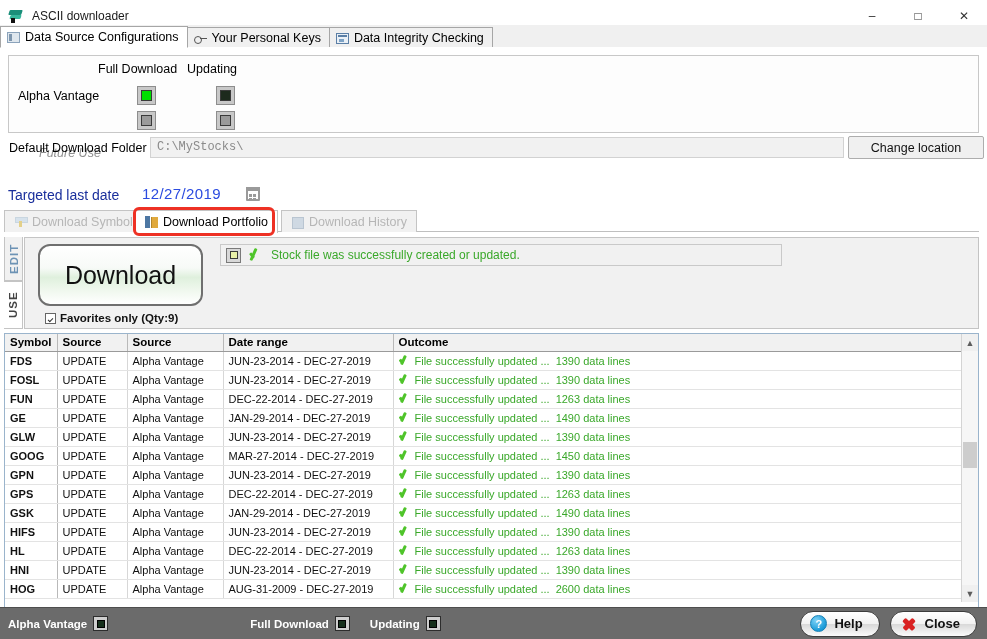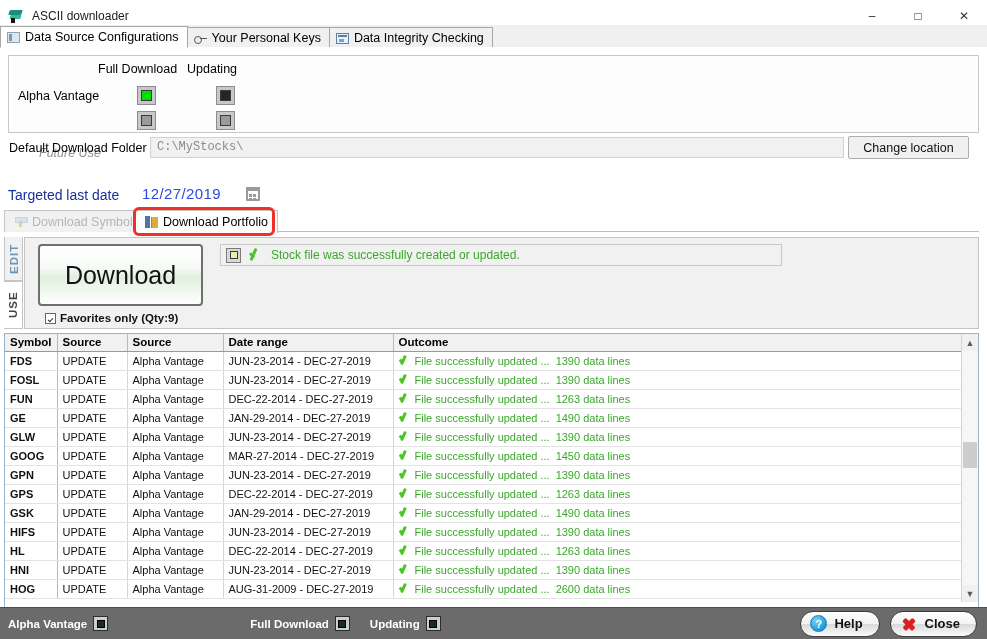--- a/index.html
+++ b/index.html
@@ -79,21 +79,21 @@
 
   
   #folder-label { position:absolute; left:9px; top:94px; font-size:12.5px; color:#000; }
   #folder-field {
     position:absolute; left:150px; top:90px; width:694px; height:21px;
     background:#f1f1f1; border:1px solid #d2d2d2;
     font-family:"Liberation Mono", monospace; font-size:12px; color:#8a8a8a;
     padding:2px 0 0 6px; white-space:nowrap; overflow:hidden;
   }
   #change-loc {
-    position:absolute; left:848px; top:89px; width:121px; height:23px;
+    position:absolute; left:848px; top:89px; width:136px; height:23px;
     background:#f0f0f0; border:1px solid #adadad; border-radius:2px;
     display:flex; align-items:center; justify-content:center;
     font-size:12.5px; color:#111;
   }
 
   
   #tld-label { position:absolute; left:8px; top:140px; font-size:14px; color:#1a2f9c; }
   #tld-value { position:absolute; left:142px; top:138px; font-size:15px; color:#2b4be0;
                letter-spacing:0.4px; }
   #tld-cal   { position:absolute; left:246px; top:140px; width:14px; height:14px;
@@ -143,21 +143,21 @@
   #vtab-edit { top:0; height:44px; color:#6d93b5; border-bottom:none; }
   #vtab-use  { top:44px; height:48px; background:#ffffff; color:#444; border-right:none; z-index:3; }
 
   
   #dlpanel {
     position:absolute; left:24px; top:190px; width:955px; height:92px;
     background:#f1f1f1; border:1px solid #c4c4c4; border-top-color:#c4c4c4;
   }
   #dlbtn {
     position:absolute; left:13px; top:6px; width:165px; height:62px;
-    border:2px solid #6f6f6f; border-radius:4px;
+    border:2px solid #6f6f6f; border-radius:12px;
     background:linear-gradient(180deg,#ffffff 0%,#f7faf7 38%,#dff0dd 54%,#eef7ec 74%,#ffffff 100%);
     display:flex; align-items:center; justify-content:center;
     font-size:25px; color:#111;
   }
   #favchk {
     position:absolute; left:20px; top:74px; display:flex; align-items:center; gap:4px;
     font-size:11.5px; font-weight:bold; color:#111;
   }
   #favchk .box {
     width:11px; height:11px; border:1px solid #666; background:#fff;
@@ -315,20 +315,24 @@
 
   <div id="subtab-underline"></div>
   <div id="subtabs">
     <div class="stab" style="left:0px;">
       <span class="sicon si-funnel"></span>
       <span>Download Symbol</span>
     </div>
     <div class="stab active" style="left:131px;">
       <span class="sicon si-books"></span>
       <span>Download Portfolio</span>
+    </div>
+    <div class="stab" style="left:277px;">
+      <span class="sicon si-hist"></span>
+      <span>Download History</span>
     </div>
   </div>
   <div id="redbox"></div>
 
   <div id="vtabs">
     <div class="vtab" id="vtab-edit">EDIT</div>
     <div class="vtab" id="vtab-use">USE</div>
   </div>
 
   <div id="dlpanel">

